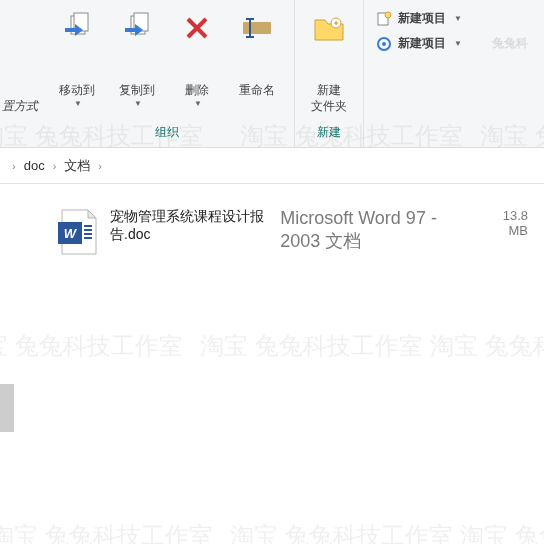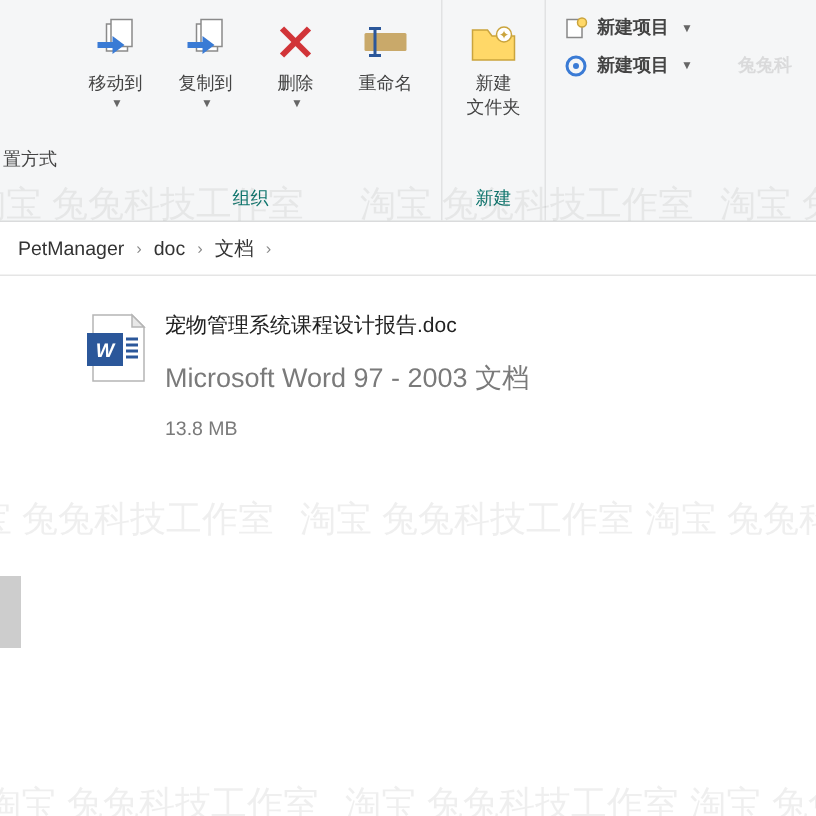--- a/index.html
+++ b/index.html
@@ -1,46 +1,46 @@
 <!DOCTYPE html>
 <html><head>
 <meta charset="utf-8">
 <style>
 * { margin: 0; padding: 0; box-sizing: border-box; font-family: "Microsoft YaHei", "Segoe UI", sans-serif; }
 body { width: 544px; height: 544px; background: #fff; overflow: hidden; position: relative; }
 
 .ribbon { background: #f5f6f7; border-bottom: 1px solid #dadbdc; height: 148px; display: flex; }
 .ribbon-left { width: 40px; border-right: 0; display: flex; flex-direction: column; justify-content: flex-end; padding-bottom: 28px; }
-.ribbon-left-label { writing-mode: horizontal-tb; font-size: 12px; color: #444; padding: 4px 2px; }
+.ribbon-left-label { writing-mode: horizontal-tb; font-size: 12px; color: #444; padding: 4px 2px; font-style: italic; }
 .ribbon-group { display: flex; flex-direction: column; align-items: center; padding: 4px 8px 0 8px; border-right: 1px solid #e1e2e3; }
 .ribbon-buttons { display: flex; gap: 2px; flex: 1; align-items: flex-start; padding-top: 4px; }
 .btn-large { display: flex; flex-direction: column; align-items: center; width: 58px; padding: 4px 2px; cursor: pointer; }
 .btn-icon { width: 32px; height: 32px; margin-bottom: 4px; display: flex; align-items: center; justify-content: center; }
-.btn-label { font-size: 12px; color: #444; text-align: center; line-height: 1.3; }
+.btn-label { font-size: 12px; color: #444; text-align: center; line-height: 1.3; margin-top: 35px; }
 .group-label { font-size: 12px; color: #0f766e; padding: 4px 0 6px 0; }
 
 .right-group { flex: 1; display: flex; flex-direction: column; padding: 6px 8px 0 10px; }
 .right-item { display: flex; align-items: center; gap: 6px; font-size: 12px; color: #444; padding: 4px 2px; cursor: pointer; font-weight: bold; }
 .small-icon { width: 16px; height: 16px; display: inline-flex; align-items: center; justify-content: center; }
 .dd { font-size: 8px; color: #666; margin-left: 2px; }
 
 .breadcrumb { height: 36px; display: flex; align-items: center; padding: 0 8px; font-size: 13px; color: #333; border-bottom: 1px solid #e5e5e5; }
 .crumb { cursor: pointer; padding: 2px 4px; }
 .sep { color: #888; padding: 0 4px; font-size: 11px; }
 
 .content { display: flex; height: calc(544px - 148px - 36px); }
 .sidebar { width: 40px; background: #fff; position: relative; }
 .sidebar-track { position: absolute; left: 0; top: 200px; width: 14px; height: 48px; background: #cdcdcd; }
 .filepane { flex: 1; padding: 18px 10px; }
 .file-item { display: flex; gap: 10px; padding: 6px; cursor: pointer; }
 .file-icon { width: 44px; height: 48px; flex-shrink: 0; }
-.file-meta { display: flex; flex-direction: column; gap: 14px; }
+.file-meta { display: flex; flex-direction: row; gap: 14px; }
 .file-name { font-size: 14px; color: #222; }
 .file-type { font-size: 18px; color: #7a7a7a; }
-.file-size { font-size: 13px; color: #7a7a7a; }
+.file-size { font-size: 13px; color: #7a7a7a; text-align: right; }
 
 .wm { position: absolute; inset: 0; pointer-events: none; opacity: 0.08; }
 .wm span { position: absolute; font-size: 24px; color: #404040; white-space: nowrap; transform: rotate(0deg); }
 </style>
 </head>
 <body>
 
 <div class="ribbon">
   <div class="ribbon-left">
     <div class="ribbon-left-label">置方式</div>
@@ -131,21 +131,20 @@
           </svg>
       </span>
       <span>新建项目</span>
       <span class="dd">▼</span>
       <span style="opacity:.15;margin-left:24px">兔兔科</span>
     </div>
   </div>
 </div>
 
 <div class="breadcrumb">
-  <span class="crumb">PetManager</span>
   <span class="sep">›</span>
   <span class="crumb">doc</span>
   <span class="sep">›</span>
   <span class="crumb">文档</span>
   <span class="sep">›</span>
 </div>
 
 <div class="content">
   <div class="sidebar">
     <div class="sidebar-track"></div>

